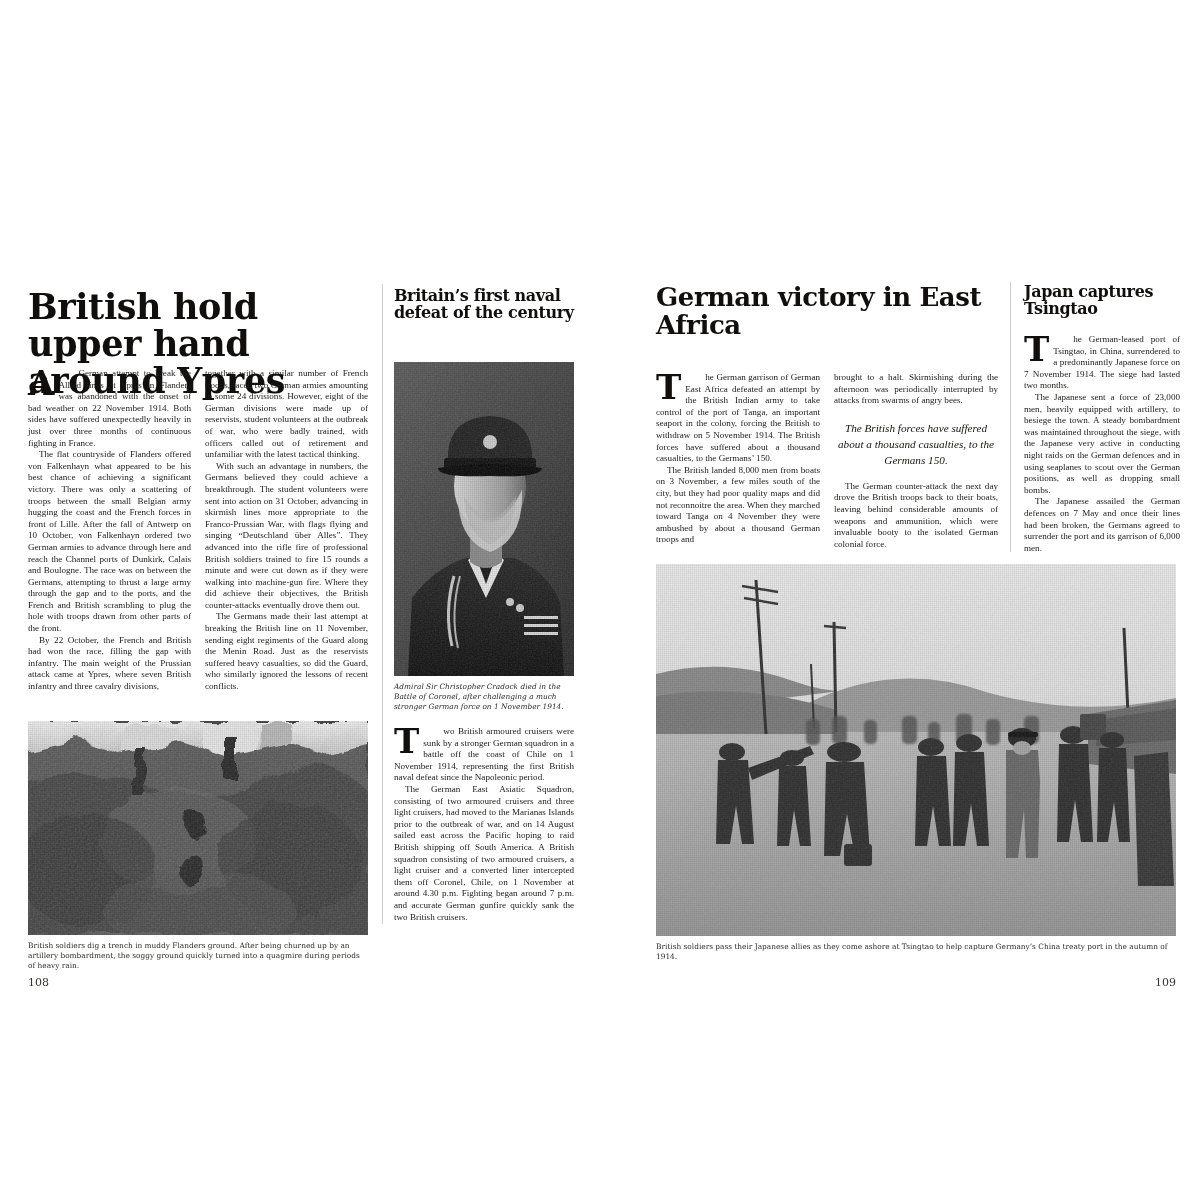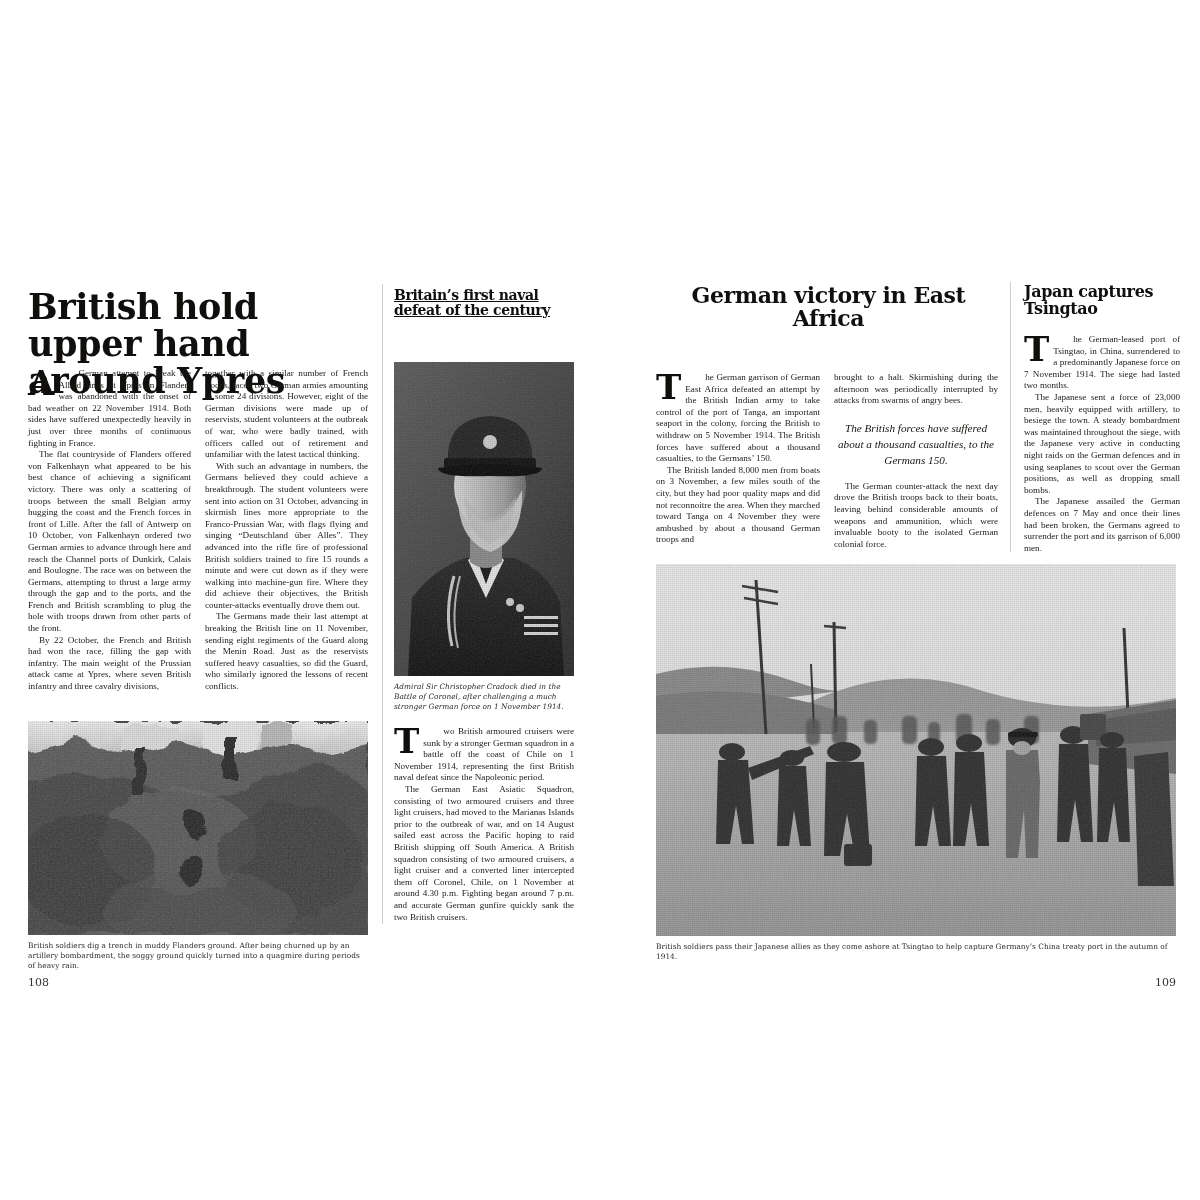--- a/index.html
+++ b/index.html
@@ -35,22 +35,22 @@
   
   .headline {
     font-family: "DejaVu Serif", "Liberation Serif", serif;
     font-weight: 700;
     color: #100f0d;
     letter-spacing: -0.4px;
     line-height: 1.06;
     margin: 0;
   }
   .hl-xl { font-size: 35px; }
-  .hl-lg { font-size: 22px; text-align: center; }
-  .hl-md { font-size: 14px; text-decoration: underline; }
+  .hl-lg { font-size: 26px; }
+  .hl-md { font-size: 16px; }
   .hl-sm { font-size: 16px; }
 
   
   .body-col {
     font-size: 9.1px;
     line-height: 11.6px;
     text-align: justify;
     color: #1b1a18;
     hyphens: auto;
   }

